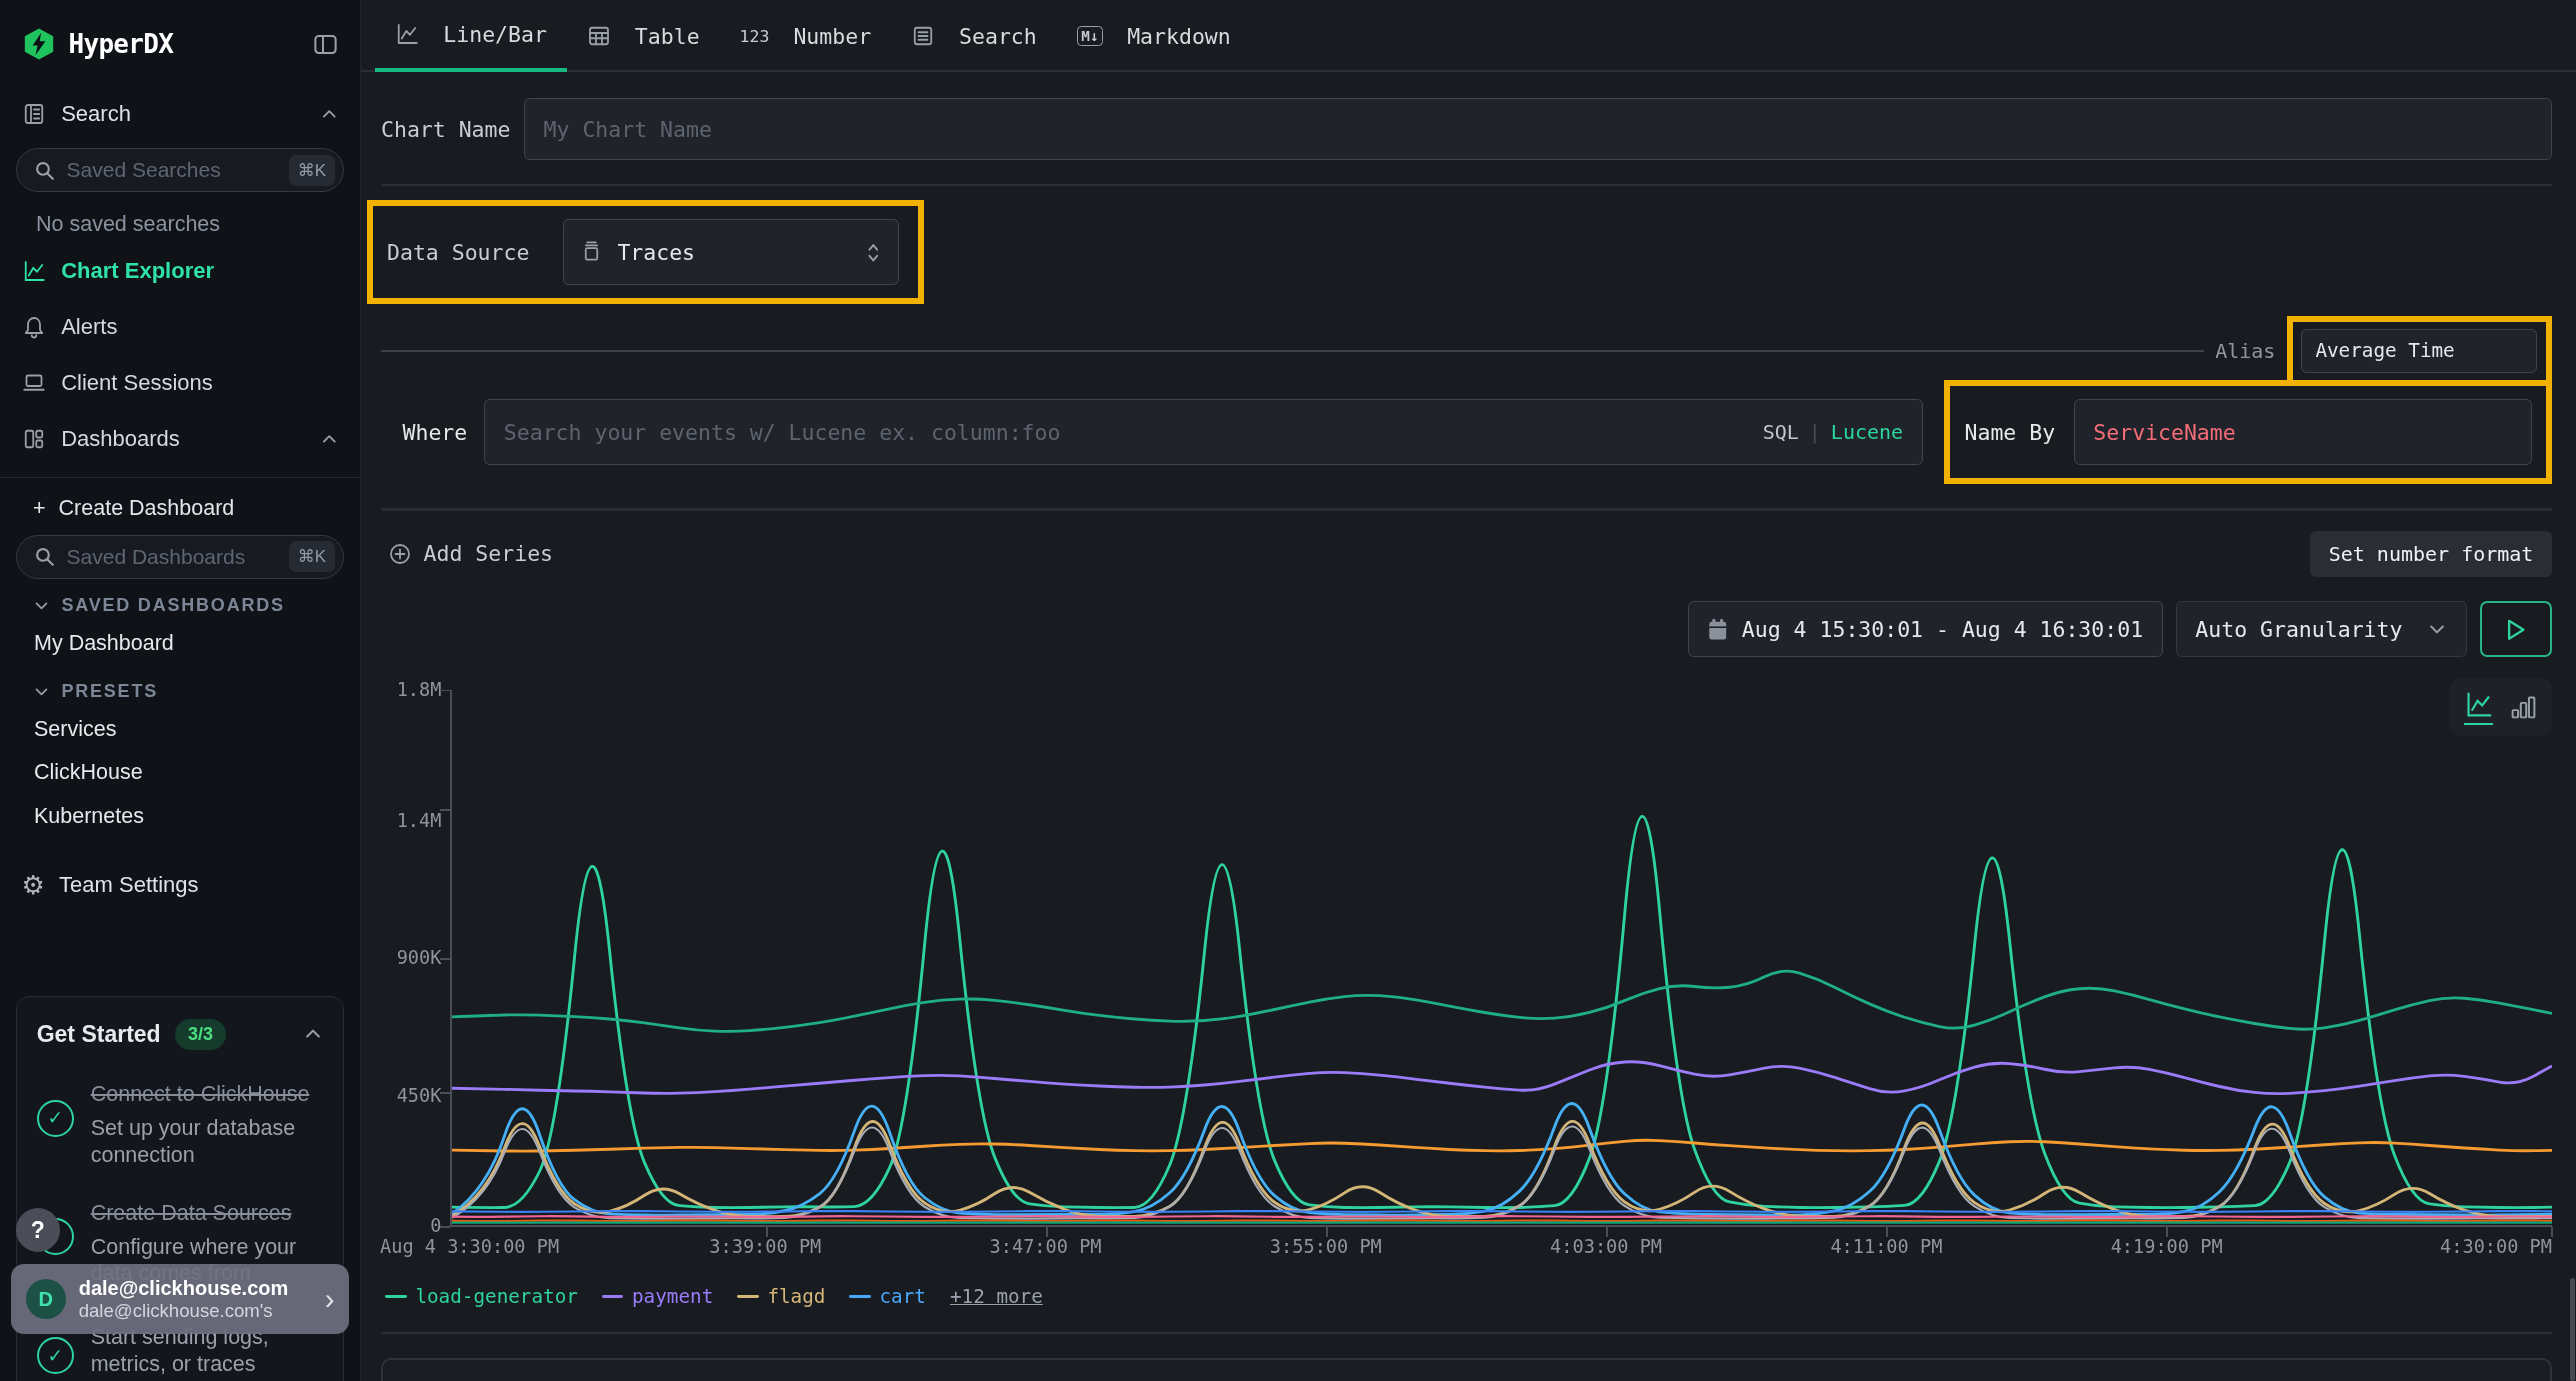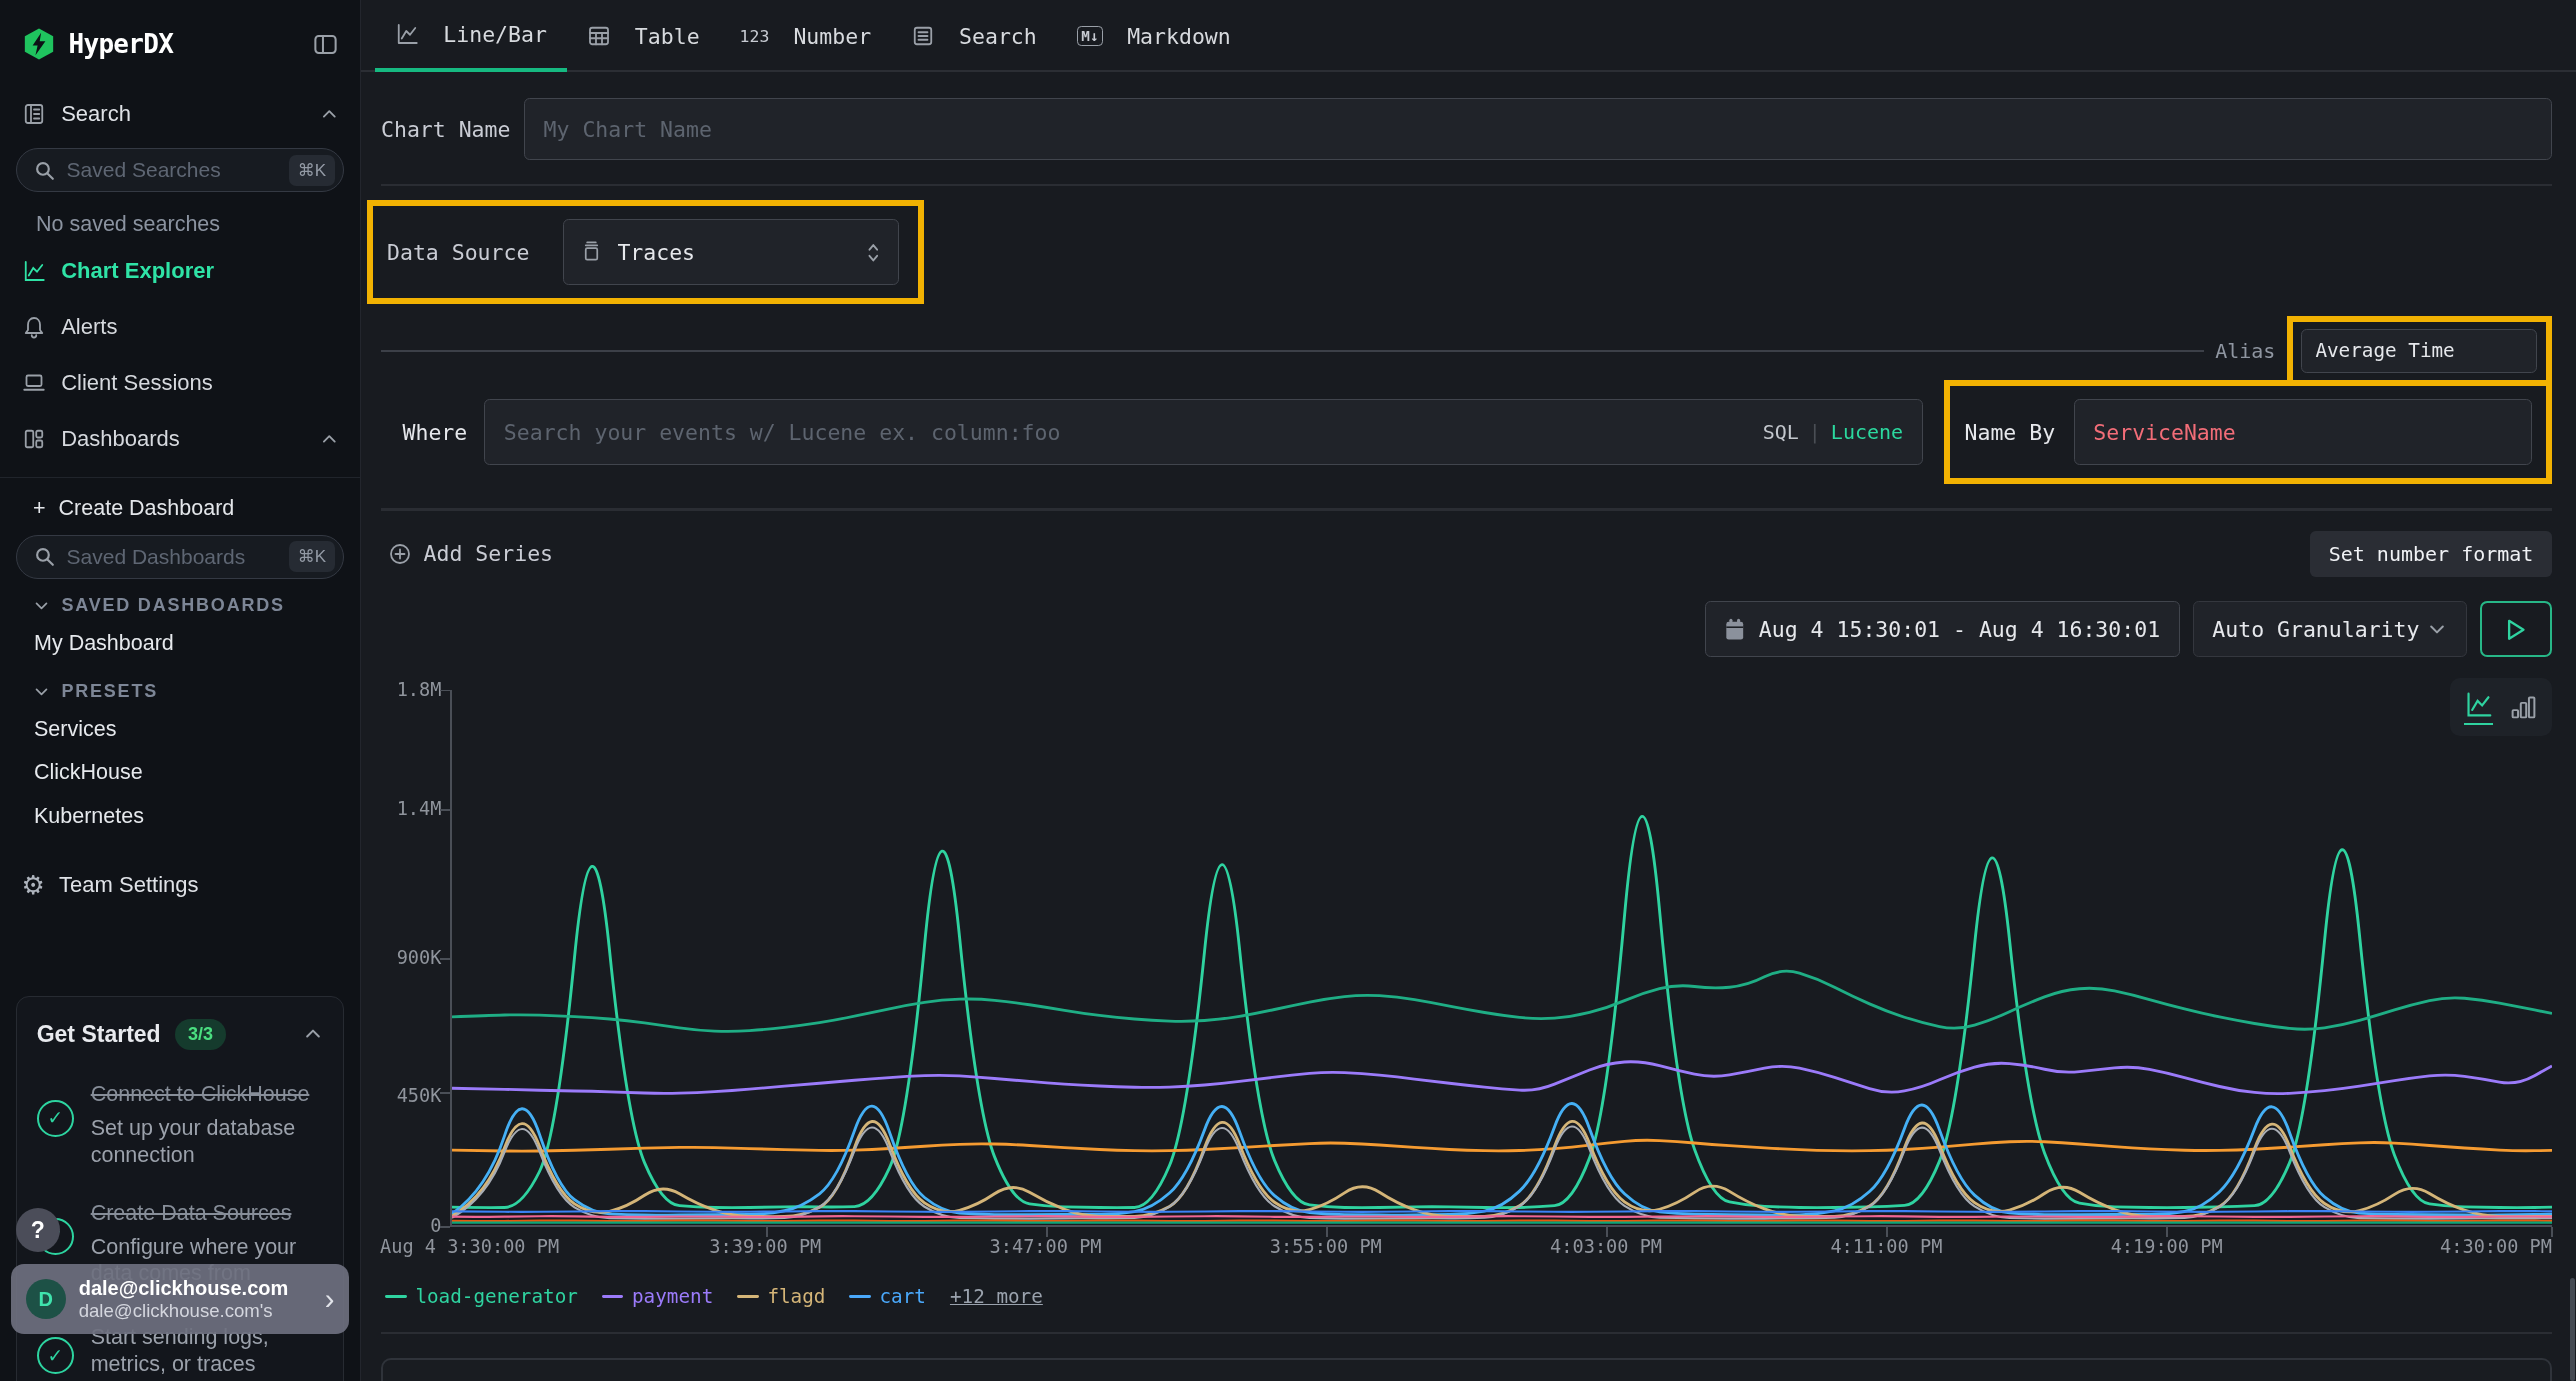--- a/index.html
+++ b/index.html
@@ -82,21 +82,21 @@
 .hl-b{display:flex;align-items:center;padding:13px 14.3px;margin-left:21.5px;position:relative;z-index:2}
 .gb-label{font-size:21.5px;color:#e6e8ec;margin-right:18.6px}
 .gb-input{width:458px;height:66px}
 .addseries-row{display:flex;margin-top:20px}
 .addseries{display:flex;align-items:center;gap:11.4px;font-size:21.5px;color:#c9ccd4;margin-left:7.2px}
 .numfmt-btn{margin-left:auto;background:#2a2d34;border-radius:5.7px;padding:11.4px 18.6px;font-size:20px;color:#f0f2f5}
 
 .chart-section{position:relative;margin-top:24px;flex-shrink:0}
 .controls-row{display:flex;justify-content:flex-end;gap:13px;align-items:center}
 .daterange{height:56px;min-width:472px;gap:13px}
-.gran{background:#202329;border:1.4px solid #34373e;border-radius:5.7px;height:56px;display:flex;align-items:center;gap:8px;padding:0 18.6px;font-size:21.5px;color:#e6e8ec}
+.gran{background:#202329;border:1.4px solid #34373e;border-radius:5.7px;height:56px;display:flex;align-items:center;gap:25px;padding:0 18.6px;font-size:21.5px;color:#e6e8ec}
 .play-btn{width:72px;height:56px;border:2.1px solid #27b787;border-radius:7.2px;display:flex;align-items:center;justify-content:center}
 .toggle{position:absolute;right:0;top:77px;background:#1e2228;border-radius:10px;padding:11.4px 14.3px;display:flex;gap:15.7px;align-items:flex-end;z-index:3}
 .tgl{padding-bottom:4.3px}
 .tgl.active{border-bottom:2.9px solid #2fd3a0}
 .chart-wrap{display:flex;margin-top:33px}
 #yaxis{width:69px;position:relative;height:537px;flex-shrink:0;font-size:18.6px;color:#8f949c}
 .ylab{position:absolute;right:8.6px}
 #plot{flex:1;height:537px;position:relative;border-left:2.1px solid #4a4f57;border-bottom:2.1px solid #4a4f57}
 #plot svg{position:absolute;inset:0;width:100%;height:100%}
 .ytick{position:absolute;left:-12px;width:10px;height:1.4px;background:#4a4f57}
@@ -415,21 +415,21 @@
               <rect x="4" y="20" width="6" height="8" rx="1" fill="none" stroke="#9aa0a8" stroke-width="2.2"></rect>
               <rect x="13" y="12" width="6" height="16" rx="1" fill="none" stroke="#9aa0a8" stroke-width="2.2"></rect>
               <rect x="22" y="6" width="6" height="22" rx="1" fill="none" stroke="#9aa0a8" stroke-width="2.2"></rect>
             </svg>
         </span>
       </div>
 
       <div class="chart-wrap">
         <div id="yaxis">
             <div class="ylab" style="top: -11.4px;">1.8M</div>
-            <div class="ylab" style="top: 108px;">1.4M</div>
+            <div class="ylab" style="top: 120px;">1.4M</div>
             <div class="ylab" style="top: 257px;">900K</div>
             <div class="ylab" style="top: 395px;">450K</div>
             <div class="ylab" style="top: 525px;">0</div>
           </div>
         <div style="flex:1;min-width:0">
           <div id="plot">
               <svg viewBox="0 0 2910 750" preserveAspectRatio="none">
                 <path d="M0,725Q48.5,725.8333333333334 72.75,725.4166666666667Q97,725 121.25,675Q145.5,625 169.75,375Q194,125 218.25,364.5833333333333Q242.5,604.1666666666666 266.75,662.5Q291,720.8333333333334 315.25,722.9166666666667Q339.5,725 363.75,725.4166666666667Q388,725.8333333333334 412.25,725.4166666666667Q436.5,725 460.75,724.5833333333333Q485,724.1666666666666 509.25,724.5833333333333Q533.5,725 557.75,724.1666666666667Q582,723.3333333333334 606.25,670Q630.5,616.6666666666666 654.75,358.3333333333333Q679,100 703.25,345.8333333333333Q727.5,591.6666666666666 751.75,654.1666666666666Q776,716.6666666666666 800.25,720.4166666666666Q824.5,724.1666666666666 848.75,724.5833333333333Q873,725 897.25,725.4166666666667Q921.5,725.8333333333334 945.75,725.4166666666667Q970,725 994.25,666.6666666666667Q1018.5,608.3333333333334 1042.75,366.6666666666667Q1067,125 1091.25,362.5Q1115.5,600 1139.75,659.375Q1164,718.75 1188.25,721.875Q1212.5,725 1236.75,725.4166666666667Q1261,725.8333333333334 1285.25,725.4166666666667Q1309.5,725 1333.75,724.5833333333333Q1358,724.1666666666666 1382.25,724.5833333333333Q1406.5,725 1430.75,725.4166666666667Q1455,725.8333333333334 1479.25,725.4166666666667Q1503.5,725 1527.75,722.9166666666667Q1552,720.8333333333334 1576.25,656.25Q1600.5,591.6666666666666 1624.75,316.66666666666663Q1649,41.66666666666663 1673.25,308.3333333333333Q1697.5,575 1721.75,643.75Q1746,712.5 1770.25,717.7083333333333Q1794.5,722.9166666666666 1818.75,723.9583333333333Q1843,725 1867.25,725.4166666666667Q1891.5,725.8333333333334 1915.75,725.4166666666667Q1940,725 1964.25,724.5833333333333Q1988.5,724.1666666666666 2012.75,722.5Q2037,720.8333333333334 2061.25,660.4166666666667Q2085.5,600 2109.75,358.3333333333333Q2134,116.66666666666663 2158.25,350Q2182.5,583.3333333333334 2206.75,648.9583333333334Q2231,714.5833333333334 2255.25,719.375Q2279.5,724.1666666666666 2303.75,724.5833333333333Q2328,725 2352.25,725.4166666666667Q2376.5,725.8333333333334 2400.75,725.4166666666667Q2425,725 2449.25,724.5833333333333Q2473.5,724.1666666666666 2497.75,722.9166666666666Q2522,721.6666666666666 2546.25,662.9166666666666Q2570.5,604.1666666666666 2594.75,352.0833333333333Q2619,100 2643.25,343.75Q2667.5,587.5 2691.75,652.0833333333333Q2716,716.6666666666666 2740.25,720.4166666666666Q2764.5,724.1666666666666 2788.75,724.5833333333333Q2813,725 2837.25,725.4166666666667Q2861.5,725.8333333333334 2885.75,725.4166666666667L2910,725" fill="none" stroke="#2fd3a0" stroke-width="4"></path>
                 <path d="M0,458.3333333333333Q48.5,456.25 72.75,455.625Q97,455 121.25,455.8333333333333Q145.5,456.66666666666663 169.75,457.91666666666663Q194,459.1666666666667 218.25,461.25Q242.5,463.3333333333333 266.75,466.66666666666663Q291,470 315.25,473.5416666666667Q339.5,477.08333333333337 363.75,478.125Q388,479.1666666666667 412.25,477.5Q436.5,475.8333333333333 460.75,472.91666666666663Q485,470 509.25,466.25Q533.5,462.5 557.75,457.2916666666667Q582,452.08333333333337 606.25,446.875Q630.5,441.6666666666667 654.75,437.9166666666667Q679,434.1666666666667 703.25,433.33333333333337Q727.5,432.5 751.75,435Q776,437.5 800.25,441.25Q824.5,445 848.75,449.16666666666663Q873,453.3333333333333 897.25,456.25Q921.5,459.1666666666667 945.75,461.25Q970,463.3333333333333 994.25,464.16666666666663Q1018.5,465 1042.75,463.33333333333337Q1067,461.6666666666667 1091.25,457.5Q1115.5,453.3333333333333 1139.75,447.91666666666663Q1164,442.5 1188.25,437.5Q1212.5,432.5 1236.75,429.79166666666663Q1261,427.0833333333333 1285.25,428.54166666666663Q1309.5,430 1333.75,434.16666666666663Q1358,438.3333333333333 1382.25,443.125Q1406.5,447.9166666666667 1430.75,452.08333333333337Q1455,456.25 1479.25,458.95833333333337Q1503.5,461.6666666666667 1527.75,460Q1552,458.3333333333333 1576.25,452.0833333333333Q1600.5,445.8333333333333 1624.75,435.41666666666663Q1649,425 1673.25,418.75Q1697.5,412.5 1721.75,415.625Q1746,418.75 1770.25,416.66666666666663Q1794.5,414.5833333333333 1818.75,402.0833333333333Q1843,389.5833333333333 1867.25,396.875Q1891.5,404.16666666666663 1915.75,416.66666666666663Q1940,429.1666666666667 1964.25,440Q1988.5,450.8333333333333 2012.75,458.75Q2037,466.6666666666667 2061.25,471.875Q2085.5,477.08333333333337 2109.75,469.7916666666667Q2134,462.5 2158.25,451.0416666666667Q2182.5,439.58333333333337 2206.75,430.20833333333337Q2231,420.8333333333333 2255.25,418.75Q2279.5,416.6666666666667 2303.75,421.875Q2328,427.0833333333333 2352.25,433.9583333333333Q2376.5,440.8333333333333 2400.75,447.0833333333333Q2425,453.3333333333333 2449.25,458.3333333333333Q2473.5,463.3333333333333 2497.75,467.5Q2522,471.6666666666667 2546.25,474.375Q2570.5,477.08333333333337 2594.75,473.5416666666667Q2619,470 2643.25,463.125Q2667.5,456.25 2691.75,448.54166666666663Q2716,440.8333333333333 2740.25,435.41666666666663Q2764.5,430 2788.75,432.08333333333337Q2813,434.1666666666667 2837.25,438.95833333333337Q2861.5,443.75 2885.75,448.54166666666663L2910,453.3333333333333" fill="none" stroke="#1fae85" stroke-width="4"></path>
                 <path d="M0,558.3333333333334Q48.5,559.1666666666667 72.75,559.7916666666667Q97,560.4166666666667 121.25,561.0416666666667Q145.5,561.6666666666666 169.75,562.0833333333333Q194,562.5 218.25,563.3333333333333Q242.5,564.1666666666666 266.75,565Q291,565.8333333333334 315.25,565.2083333333333Q339.5,564.5833333333333 363.75,563.125Q388,561.6666666666666 412.25,559.5833333333333Q436.5,557.5 460.75,555.4166666666666Q485,553.3333333333333 509.25,551.25Q533.5,549.1666666666666 557.75,547.0833333333333Q582,545 606.25,543.3333333333333Q630.5,541.6666666666666 654.75,540.625Q679,539.5833333333334 703.25,541.0416666666667Q727.5,542.5 751.75,544.5833333333333Q776,546.6666666666666 800.25,548.75Q824.5,550.8333333333334 848.75,552.5Q873,554.1666666666666 897.25,555.2083333333333Q921.5,556.25 945.75,556.875Q970,557.5 994.25,556.6666666666667Q1018.5,555.8333333333334 1042.75,553.75Q1067,551.6666666666667 1091.25,548.75Q1115.5,545.8333333333334 1139.75,542.7083333333334Q1164,539.5833333333334 1188.25,537.5Q1212.5,535.4166666666667 1236.75,536.4583333333334Q1261,537.5 1285.25,540Q1309.5,542.5 1333.75,545.4166666666666Q1358,548.3333333333333 1382.25,551.25Q1406.5,554.1666666666666 1430.75,556.6666666666667Q1455,559.1666666666667 1479.25,560.8333333333334Q1503.5,562.5 1527.75,552.5Q1552,542.5 1576.25,532.7083333333334Q1600.5,522.9166666666667 1624.75,521.4583333333334Q1649,520 1673.25,526.6666666666667Q1697.5,533.3333333333334 1721.75,538.5416666666667Q1746,543.75 1770.25,539.5833333333334Q1794.5,535.4166666666667 1818.75,530.2083333333334Q1843,525 1867.25,530.2083333333334Q1891.5,535.4166666666667 1915.75,543.125Q1940,550.8333333333334 1964.25,558.75Q1988.5,566.6666666666667 2012.75,562.0833333333334Q2037,557.5 2061.25,546.4583333333334Q2085.5,535.4166666666667 2109.75,528.5416666666667Q2134,521.6666666666666 2158.25,523.75Q2182.5,525.8333333333334 2206.75,531.6666666666667Q2231,537.5 2255.25,535Q2279.5,532.5 2303.75,529.7916666666667Q2328,527.0833333333334 2352.25,531.875Q2376.5,536.6666666666666 2400.75,543.3333333333333Q2425,550 2449.25,555.8333333333333Q2473.5,561.6666666666666 2497.75,564.1666666666667Q2522,566.6666666666667 2546.25,565.4166666666667Q2570.5,564.1666666666666 2594.75,561.6666666666667Q2619,559.1666666666667 2643.25,555.4166666666667Q2667.5,551.6666666666667 2691.75,547.7083333333334Q2716,543.75 2740.25,541.0416666666667Q2764.5,538.3333333333334 2788.75,541.6666666666667Q2813,545 2837.25,549.5833333333333Q2861.5,554.1666666666666 2885.75,540.625L2910,527.0833333333334" fill="none" stroke="#9b7bfa" stroke-width="4"></path>

